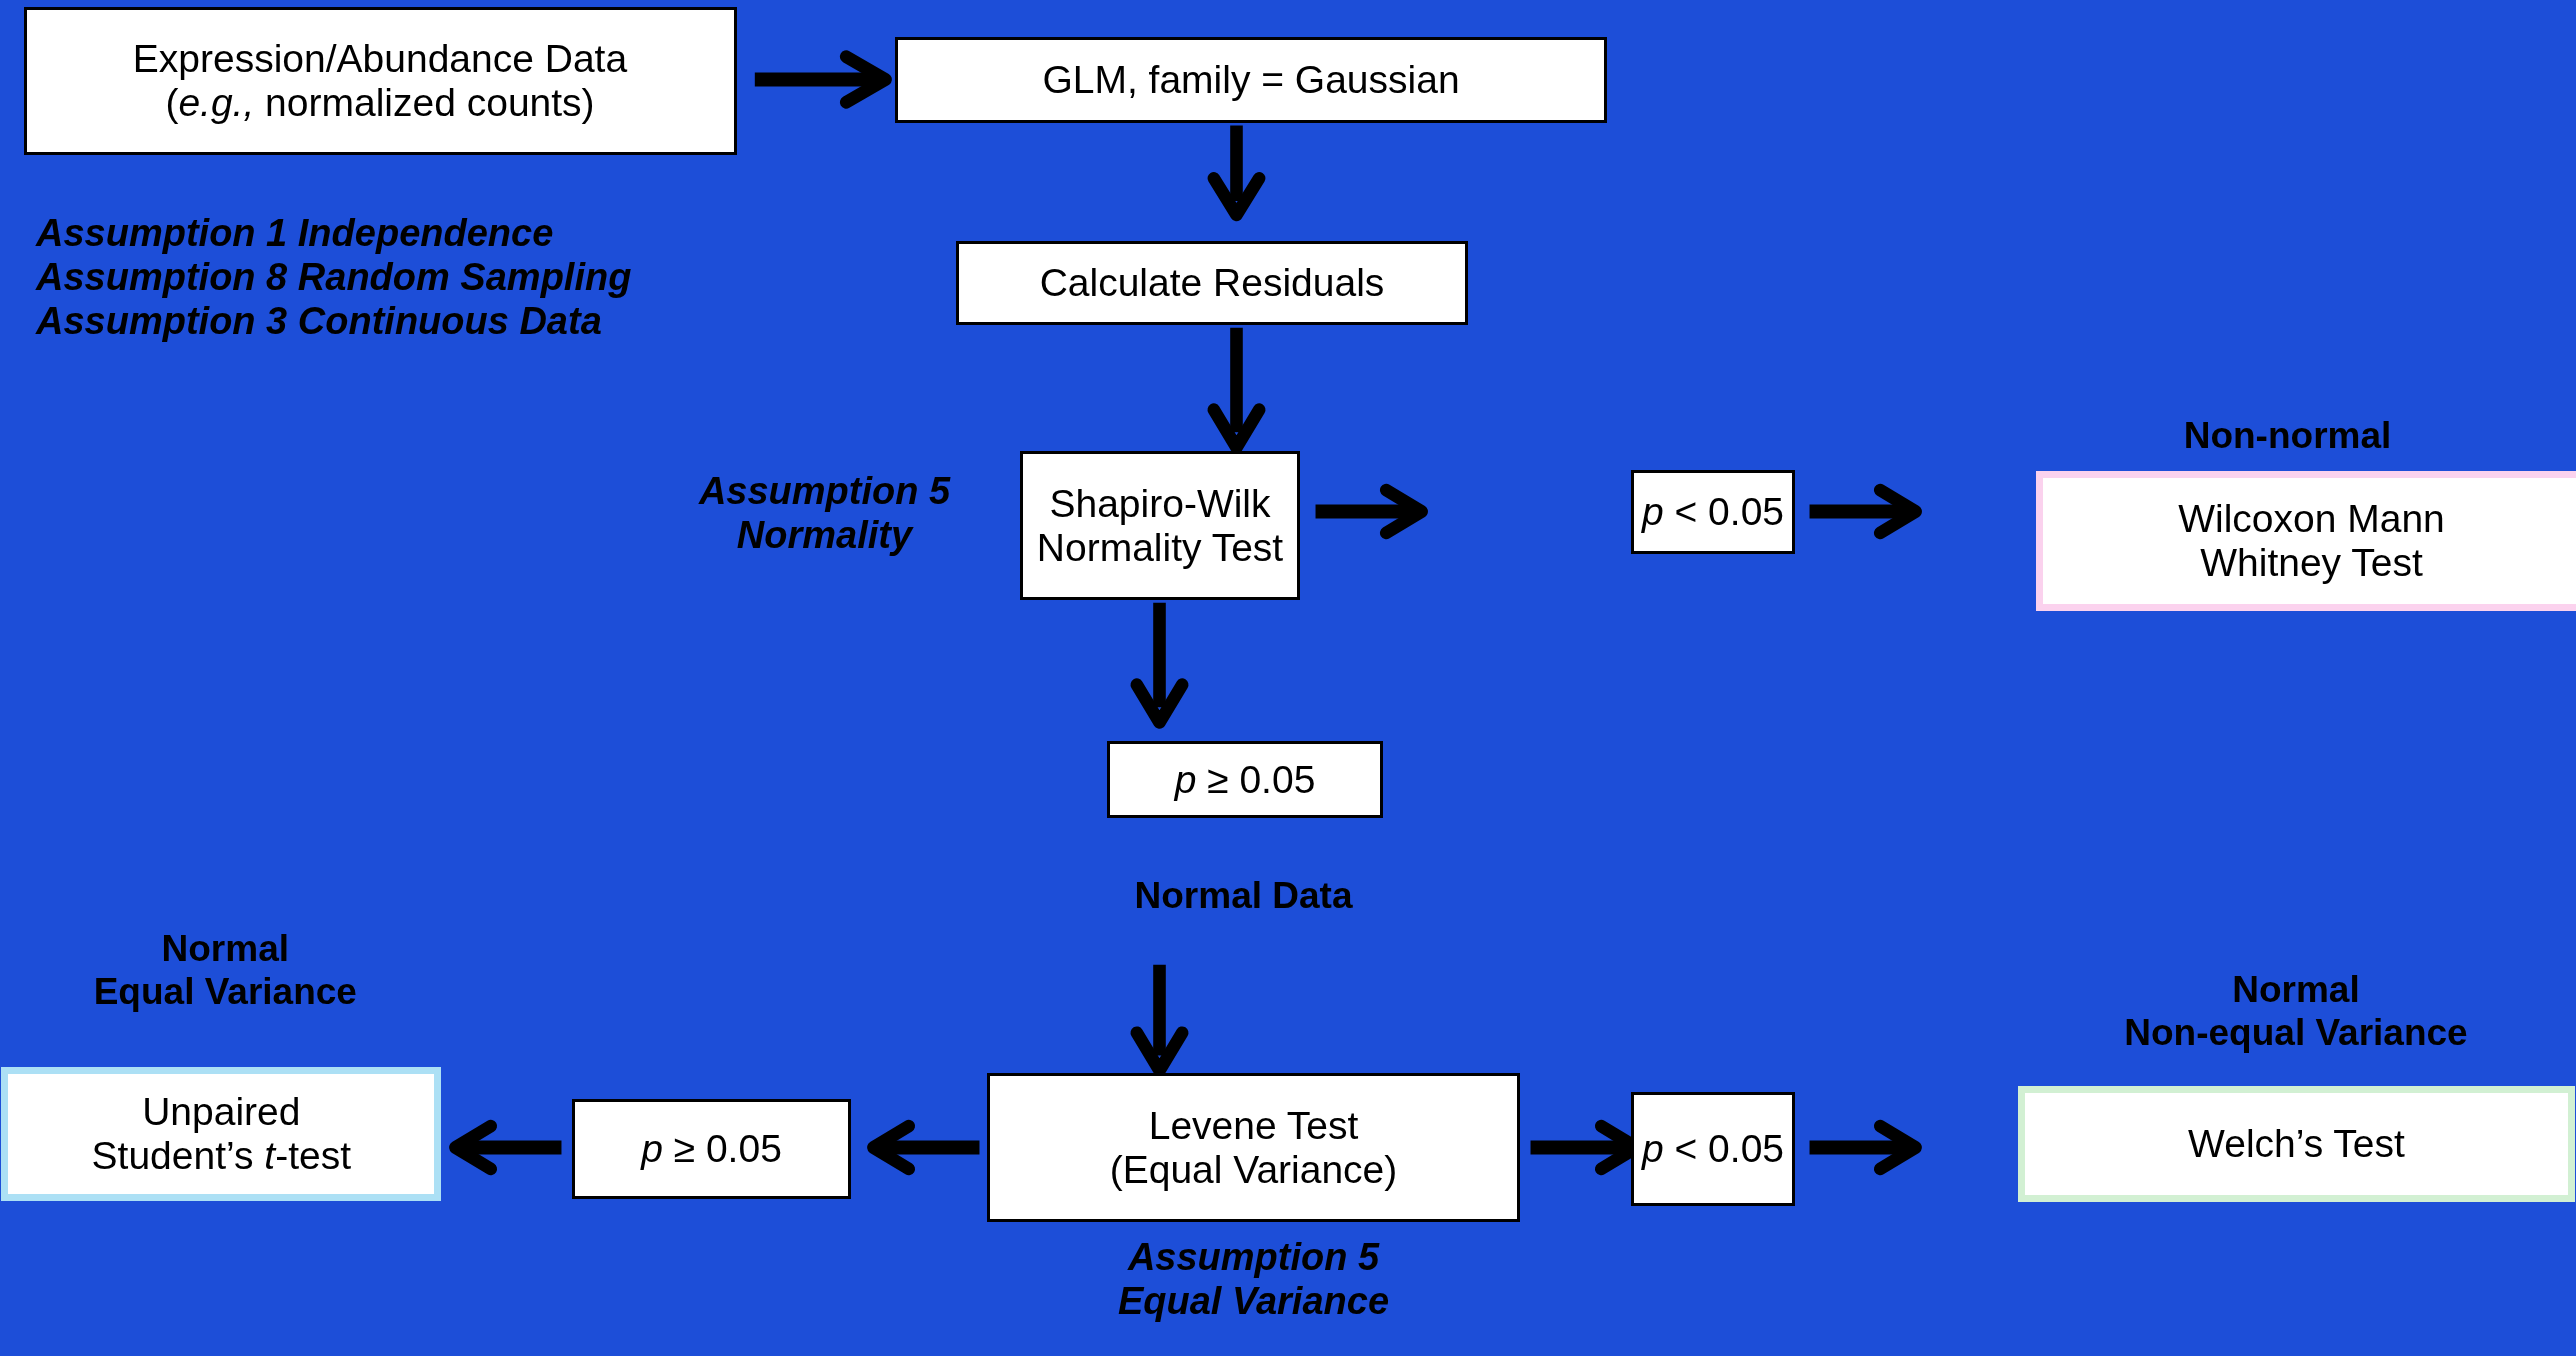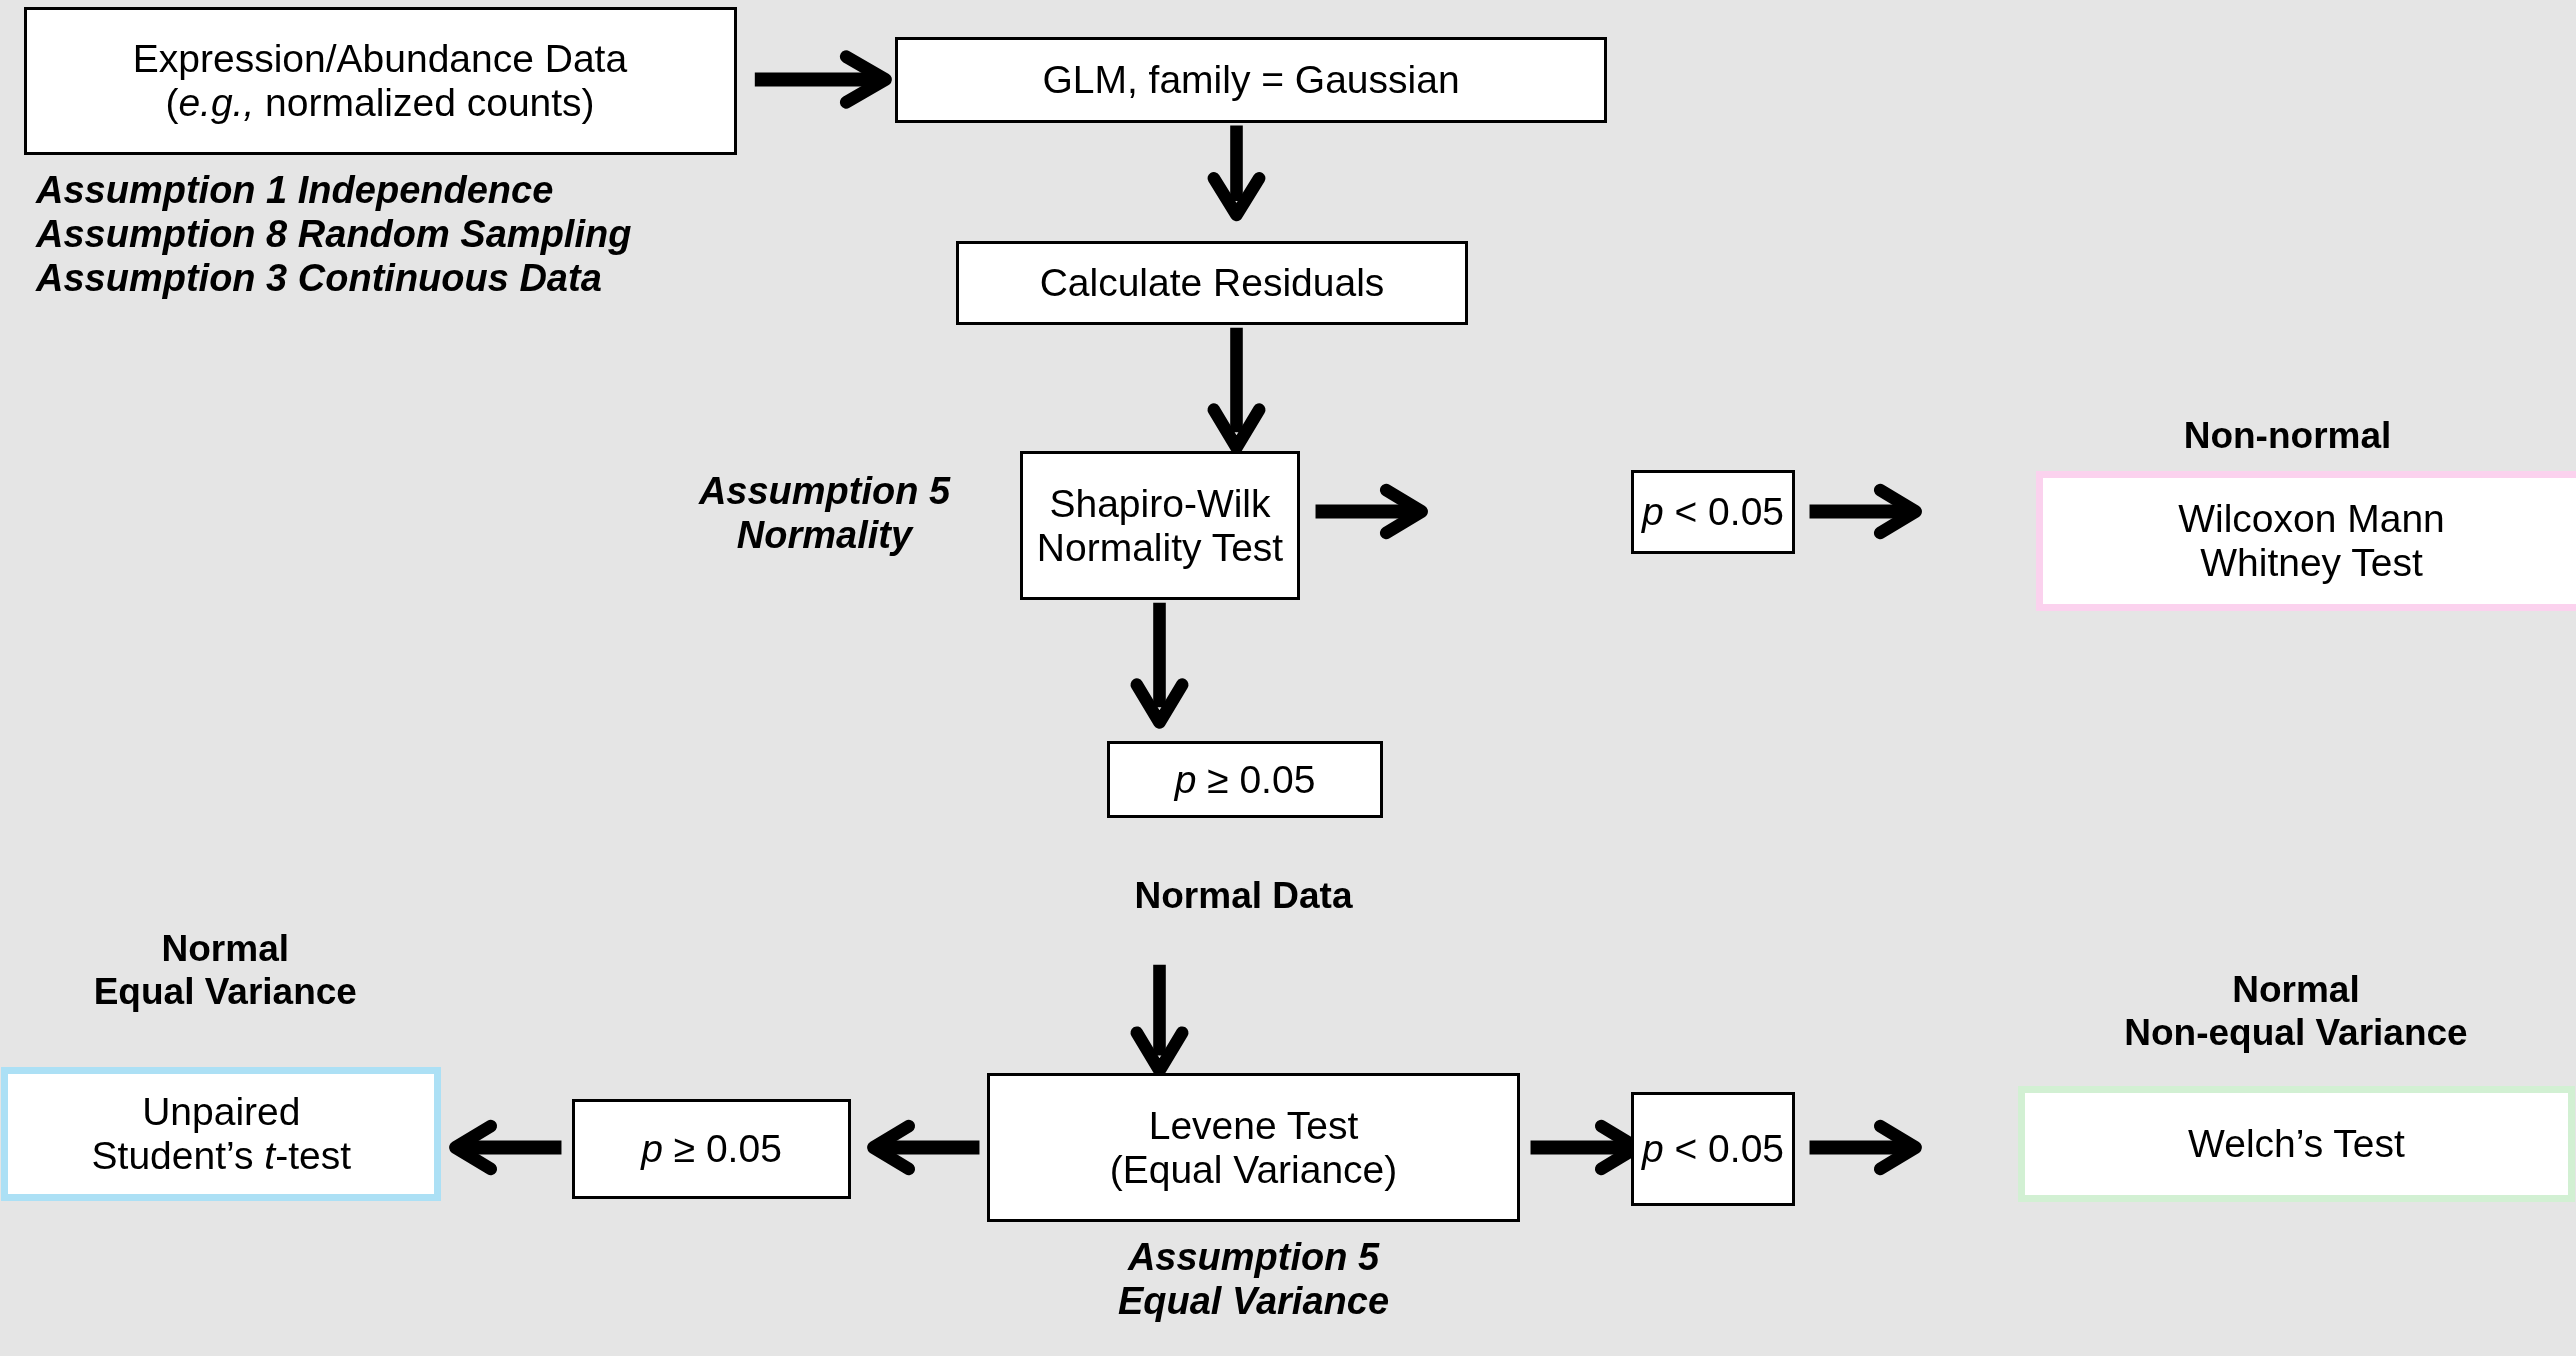--- a/index.html
+++ b/index.html
@@ -5,21 +5,21 @@
 <style>
   html, body {
     margin: 0;
     padding: 0;
     background: #ffffff;
   }
   #stage {
     position: relative;
     width: 2576px;
     height: 1356px;
-    background: #e5e5e5;
+    background: #1d4ed8;
     font-family: "Liberation Sans", "DejaVu Sans", sans-serif;
     color: #000000;
     overflow: hidden;
   }
 
   
   .node {
     position: absolute;
     box-sizing: border-box;
     display: flex;
@@ -37,21 +37,21 @@
   .box.blue  { border: 7.6px solid #ACE0F5; }
   .box.green { border: 7.6px solid #D2F0D3; }
 
   .label {
     position: absolute;
     box-sizing: border-box;
     text-align: center;
     line-height: 1.16;
     background: transparent;
   }
-  .label.left   { text-align: left; }
+  .label.left   { text-align: left; margin-top: 43px; }
   .italic { font-style: italic; }
 
   .ln1 { display:block; }
 
   
   .f-box   { font-size: 39px; }
   .f-assum { font-size: 38px; font-weight: bold; font-style: italic; }
   .f-cat   { font-size: 37px; font-weight: bold; }
 
   

